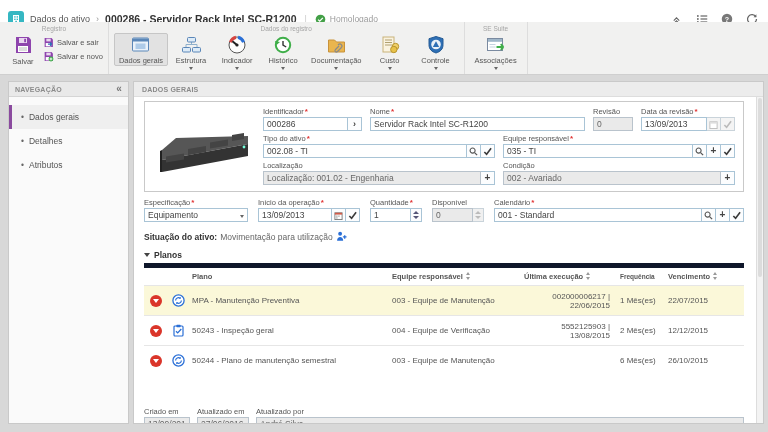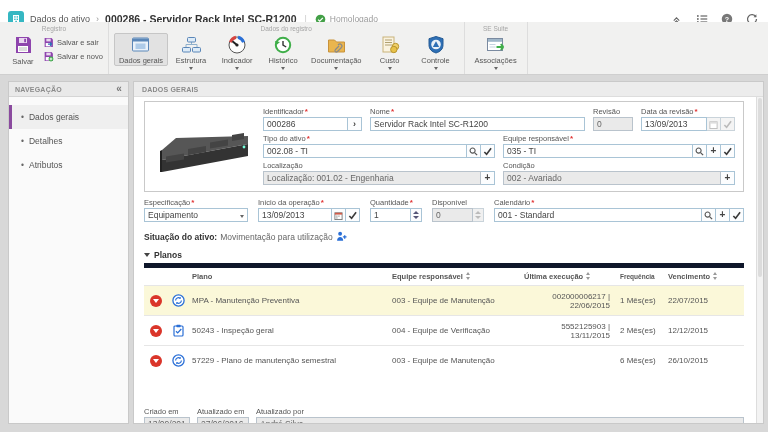--- a/index.html
+++ b/index.html
@@ -526,35 +526,35 @@
 
     <div class="prow pdata">
       <span class="expand"></span>
       <svg width="13" height="13" viewBox="0 0 13 13">
           <rect x="2" y="2" width="9" height="10" rx="1" fill="#fff" stroke="#2a6fd6" stroke-width="1.2"></rect>
           <rect x="4.4" y="0.8" width="4.2" height="2.4" rx="0.6" fill="#2a6fd6"></rect>
           <path d="M4 7.2l1.7 1.7L9.3 5" stroke="#2a6fd6" stroke-width="1.3" fill="none"></path>
         </svg>
       <span>50243 - Inspeção geral</span>
       <span>004 - Equipe de Verificação</span>
-      <span class="cell-exec">5552125903 | 13/11/2015</span>
+      <span class="cell-exec">5552125903 | 13/08/2015</span>
       <span>2 Mês(es)</span>
       <span>12/12/2015</span>
     </div>
 
     <div class="prow pdata">
       <span class="expand"></span>
       <svg width="13" height="13" viewBox="0 0 13 13">
           <circle cx="6.5" cy="6.5" r="5.6" fill="#fff" stroke="#2a6fd6" stroke-width="1.3"></circle>
           <path d="M3.6 6.5a2.9 2.9 0 0 1 4.6-2.3" stroke="#2a6fd6" stroke-width="1.2" fill="none"></path>
           <path d="M8.6 2.8l.4 2-2-.3z" fill="#2a6fd6"></path>
           <path d="M9.4 6.5a2.9 2.9 0 0 1-4.6 2.3" stroke="#2a6fd6" stroke-width="1.2" fill="none"></path>
           <path d="M4.4 10.2l-.4-2 2 .3z" fill="#2a6fd6"></path>
         </svg>
-      <span>57229 - Plano de manutenção semestral</span>
+      <span>50244 - Plano de manutenção semestral</span>
       <span>003 - Equipe de Manutenção</span>
       <span class="cell-exec"></span>
       <span>6 Mês(es)</span>
       <span>26/10/2015</span>
     </div>
 
     <div class="footrow">
       <div class="fld" style="width:46px;">
         <span class="fld-label">Criado em</span>
         <div class="ctrl">

